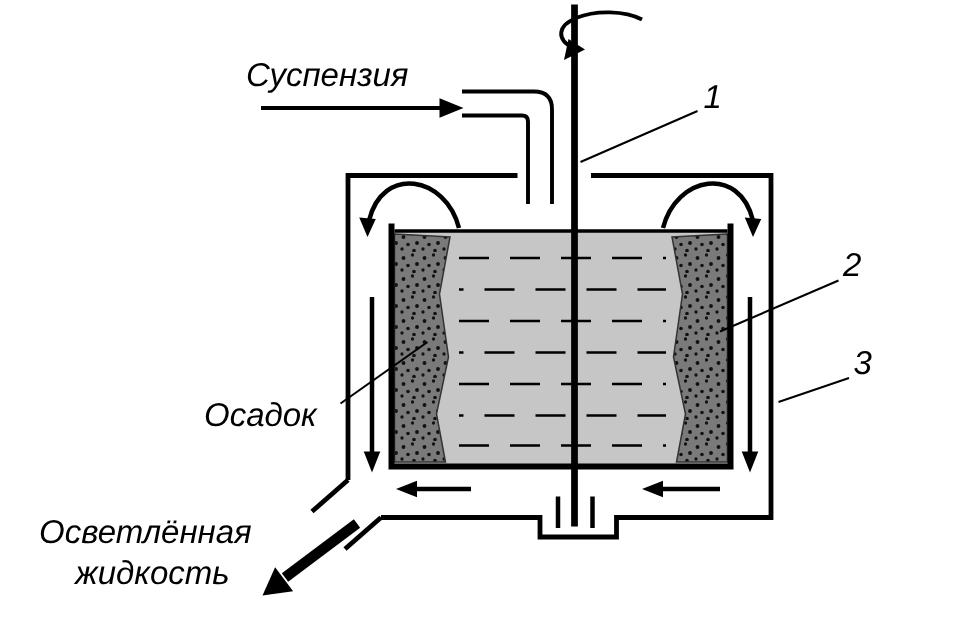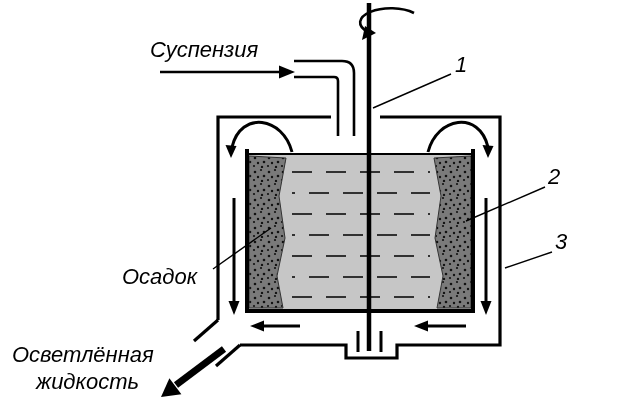--- a/index.html
+++ b/index.html
@@ -1,19 +1,20 @@
 <!DOCTYPE html>
 <html><head>
 <meta charset="utf-8">
 <style>
   html,body { margin:0; padding:0; background:#ffffff; }
   .stage {
     width:602px; height:414px; position:relative;
     background:#ffffff; overflow:hidden;
     font-family:"Liberation Sans", sans-serif;
+    padding-left:14px;
   }
   svg { display:block; }
   .lbl  { font:italic 22px "Liberation Sans", sans-serif; }
   .ref  { font:italic 22px "Liberation Sans", sans-serif; }
 </style>
 </head>
 <body>
 
 <div class="stage">
 <svg viewBox="0 0 643 414" width="643" height="414">

